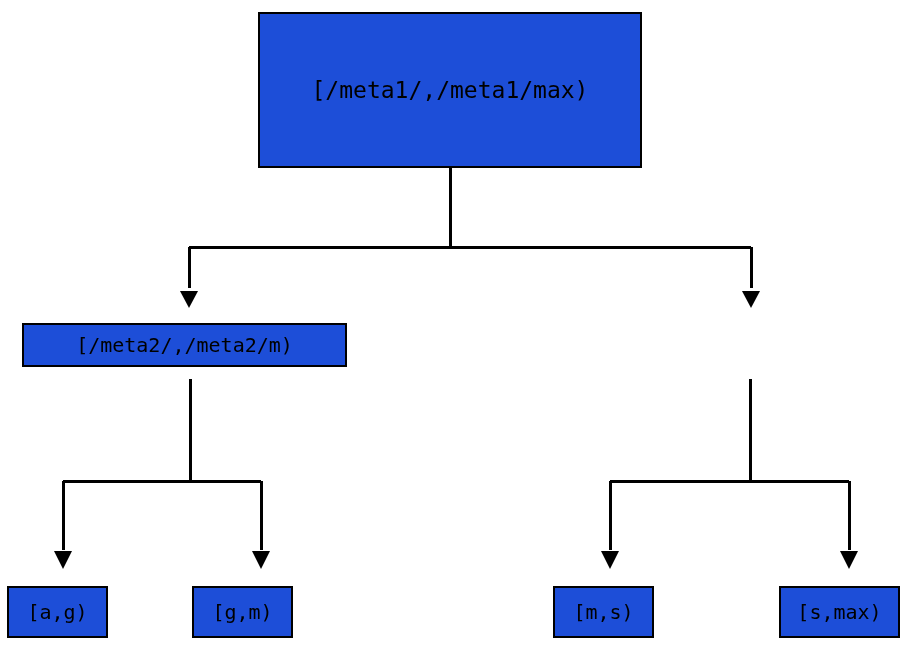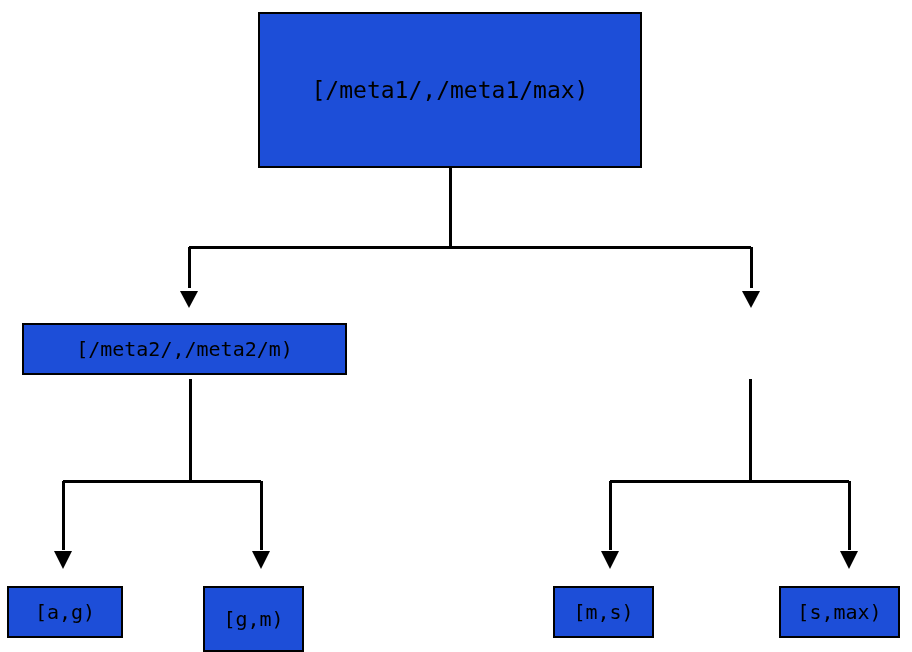--- a/index.html
+++ b/index.html
@@ -36,26 +36,26 @@
     white-space: pre;
   }
   .node-label {
     font-family: "DejaVu Sans Mono", "Liberation Mono", monospace;
     color: #000000;
     line-height: 1;
     white-space: pre;
   }
   .node-root       { left: 258px; top: 12px;  width: 384px; height: 156px; }
   .node-root .node-label { font-size: 23px; }
-  .node-mid-left   { left: 22px;  top: 323px; width: 325px; height: 52px; justify-content: center; }
+  .node-mid-left   { left: 22px;  top: 323px; width: 325px; height: 44px; justify-content: center; }
   .node-mid-right  { left: 581px; top: 323px; width: 319px; height: 56px; }
   .node-mid-left .node-label,
   .node-mid-right .node-label { font-size: 20px; }
-  .node-leaf-1     { left: 7px;   top: 586px; width: 116px; height: 52px; }
-  .node-leaf-2     { left: 203px; top: 586px; width: 101px; height: 66px; }
+  .node-leaf-1     { left: 7px;   top: 586px; width: 101px; height: 52px; }
+  .node-leaf-2     { left: 192px; top: 586px; width: 101px; height: 52px; }
   .node-leaf-3     { left: 553px; top: 586px; width: 101px; height: 52px; text-align: center; }
   .node-leaf-4     { left: 779px; top: 586px; width: 121px; height: 52px; }
   .node-leaf-1 .node-label,
   .node-leaf-2 .node-label,
   .node-leaf-3 .node-label,
   .node-leaf-4 .node-label { font-size: 20px; }
 </style>
 </head>
 <body>
 

